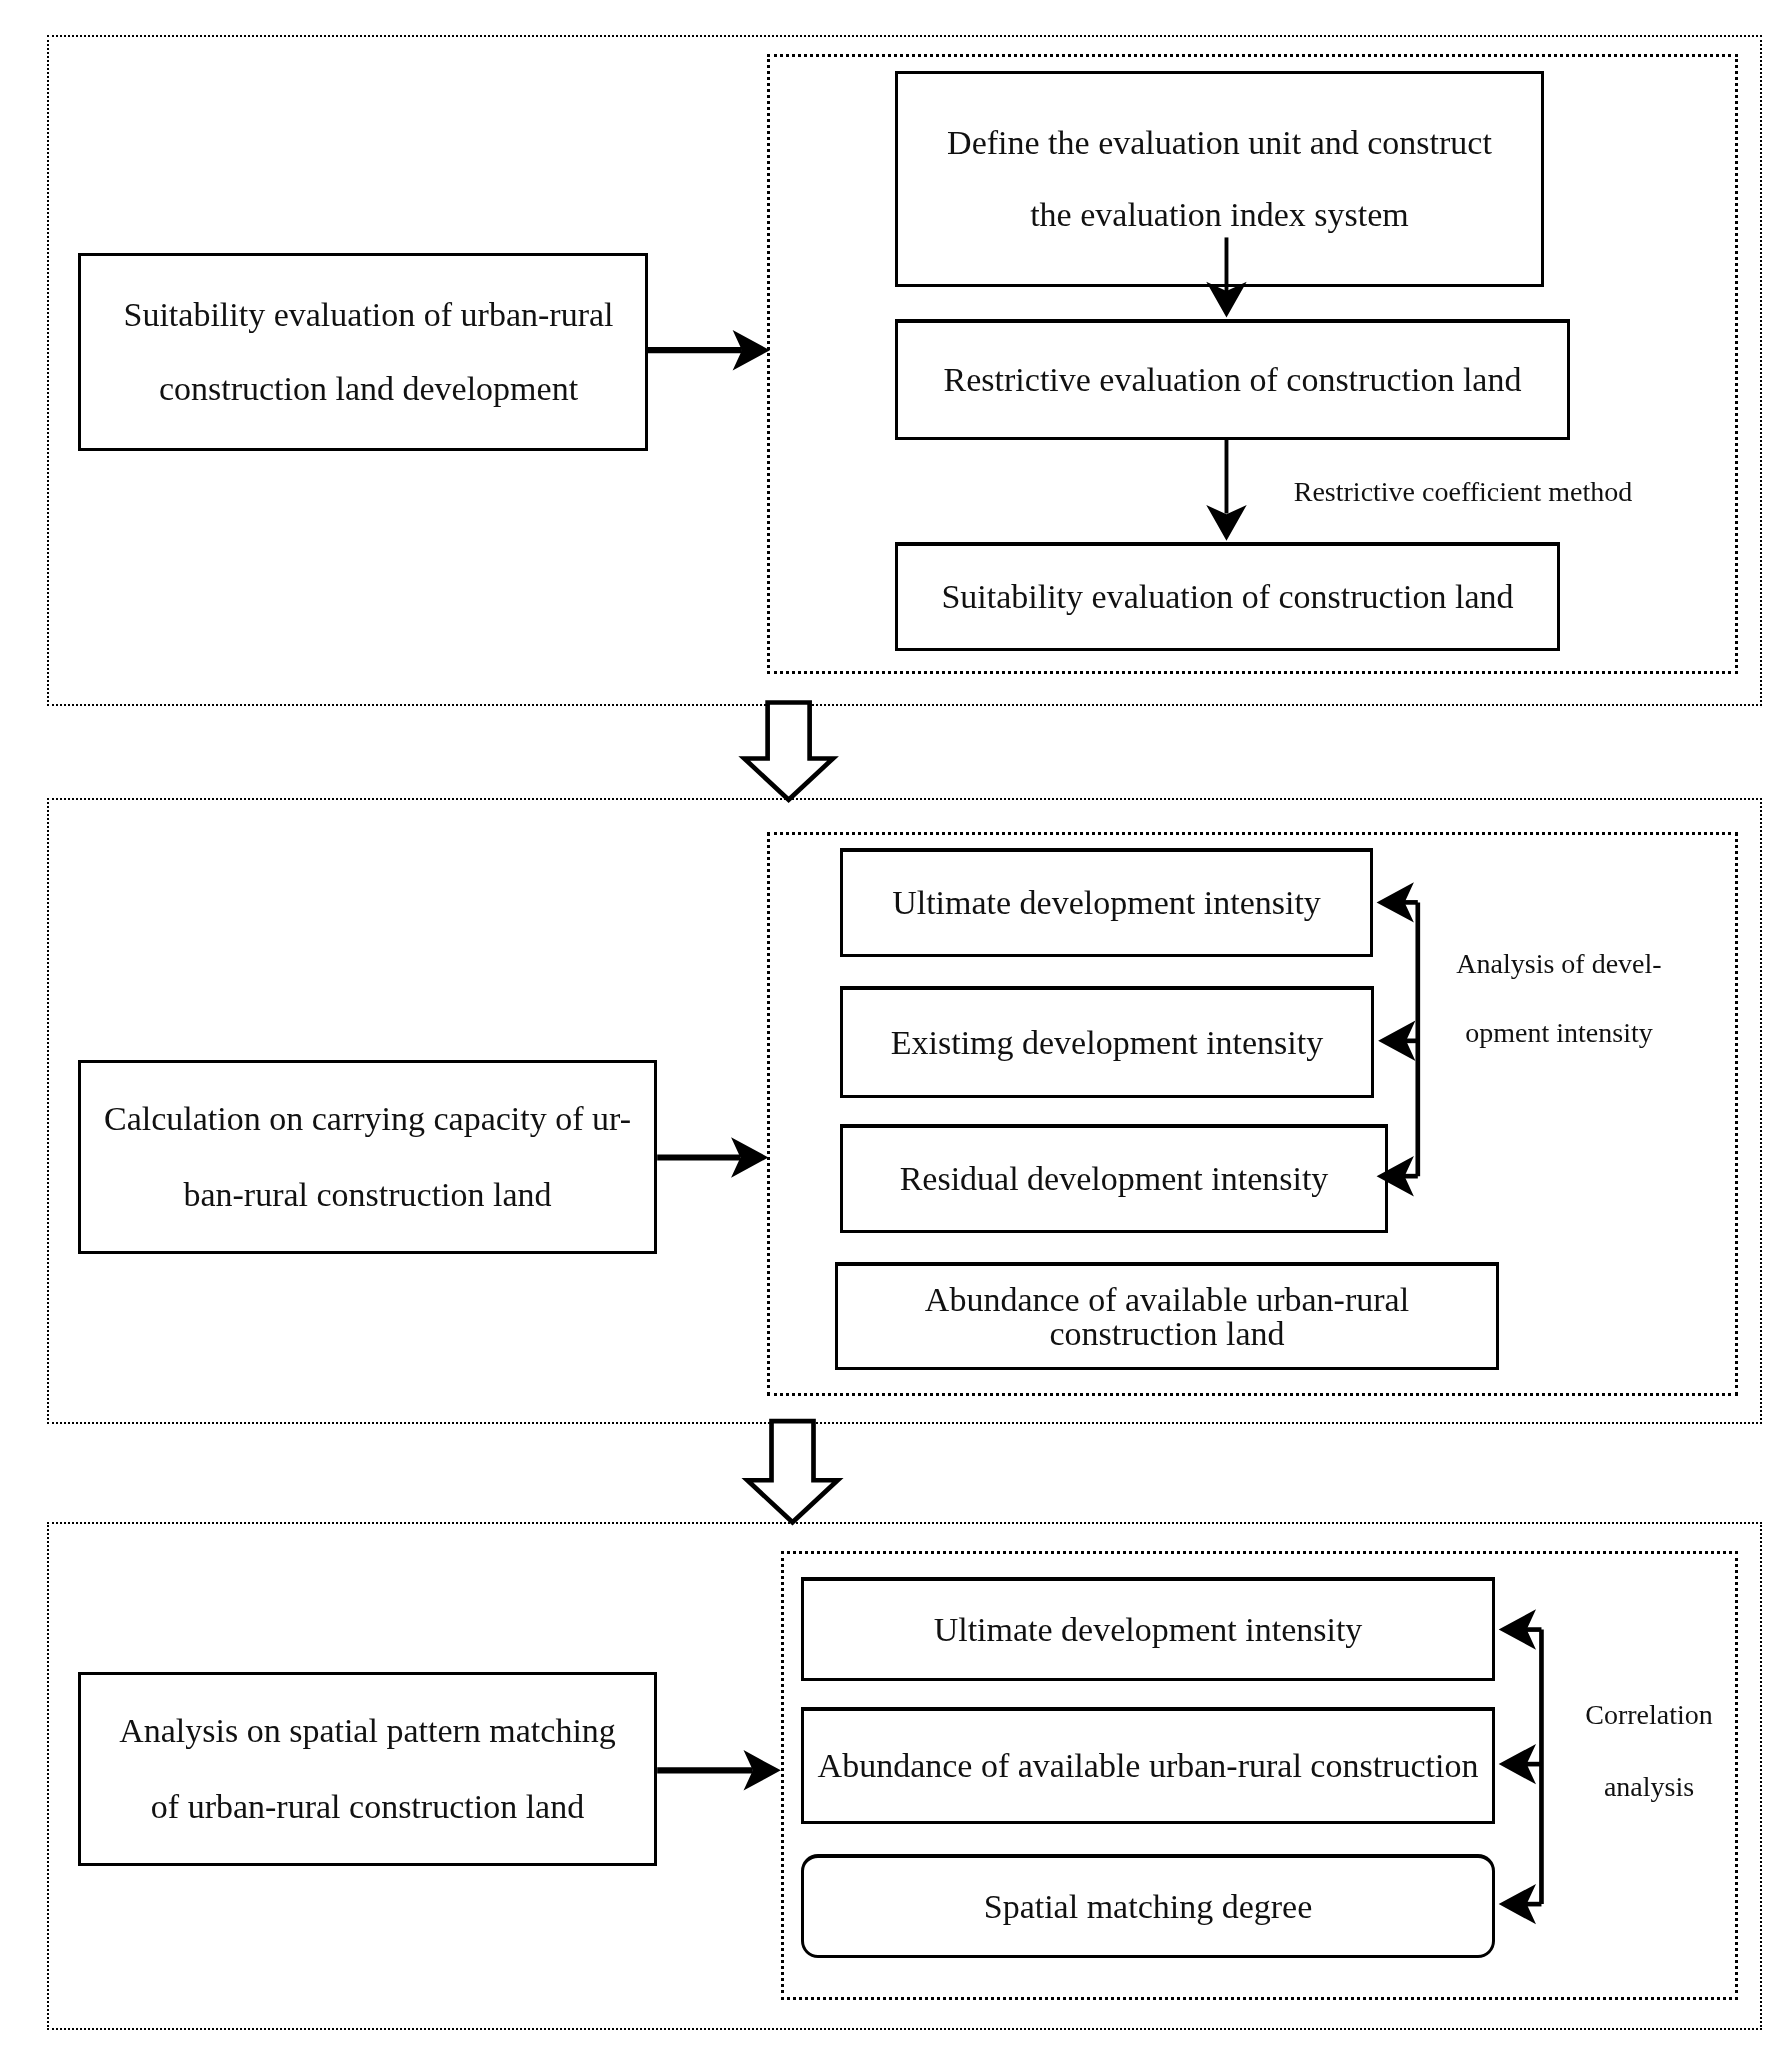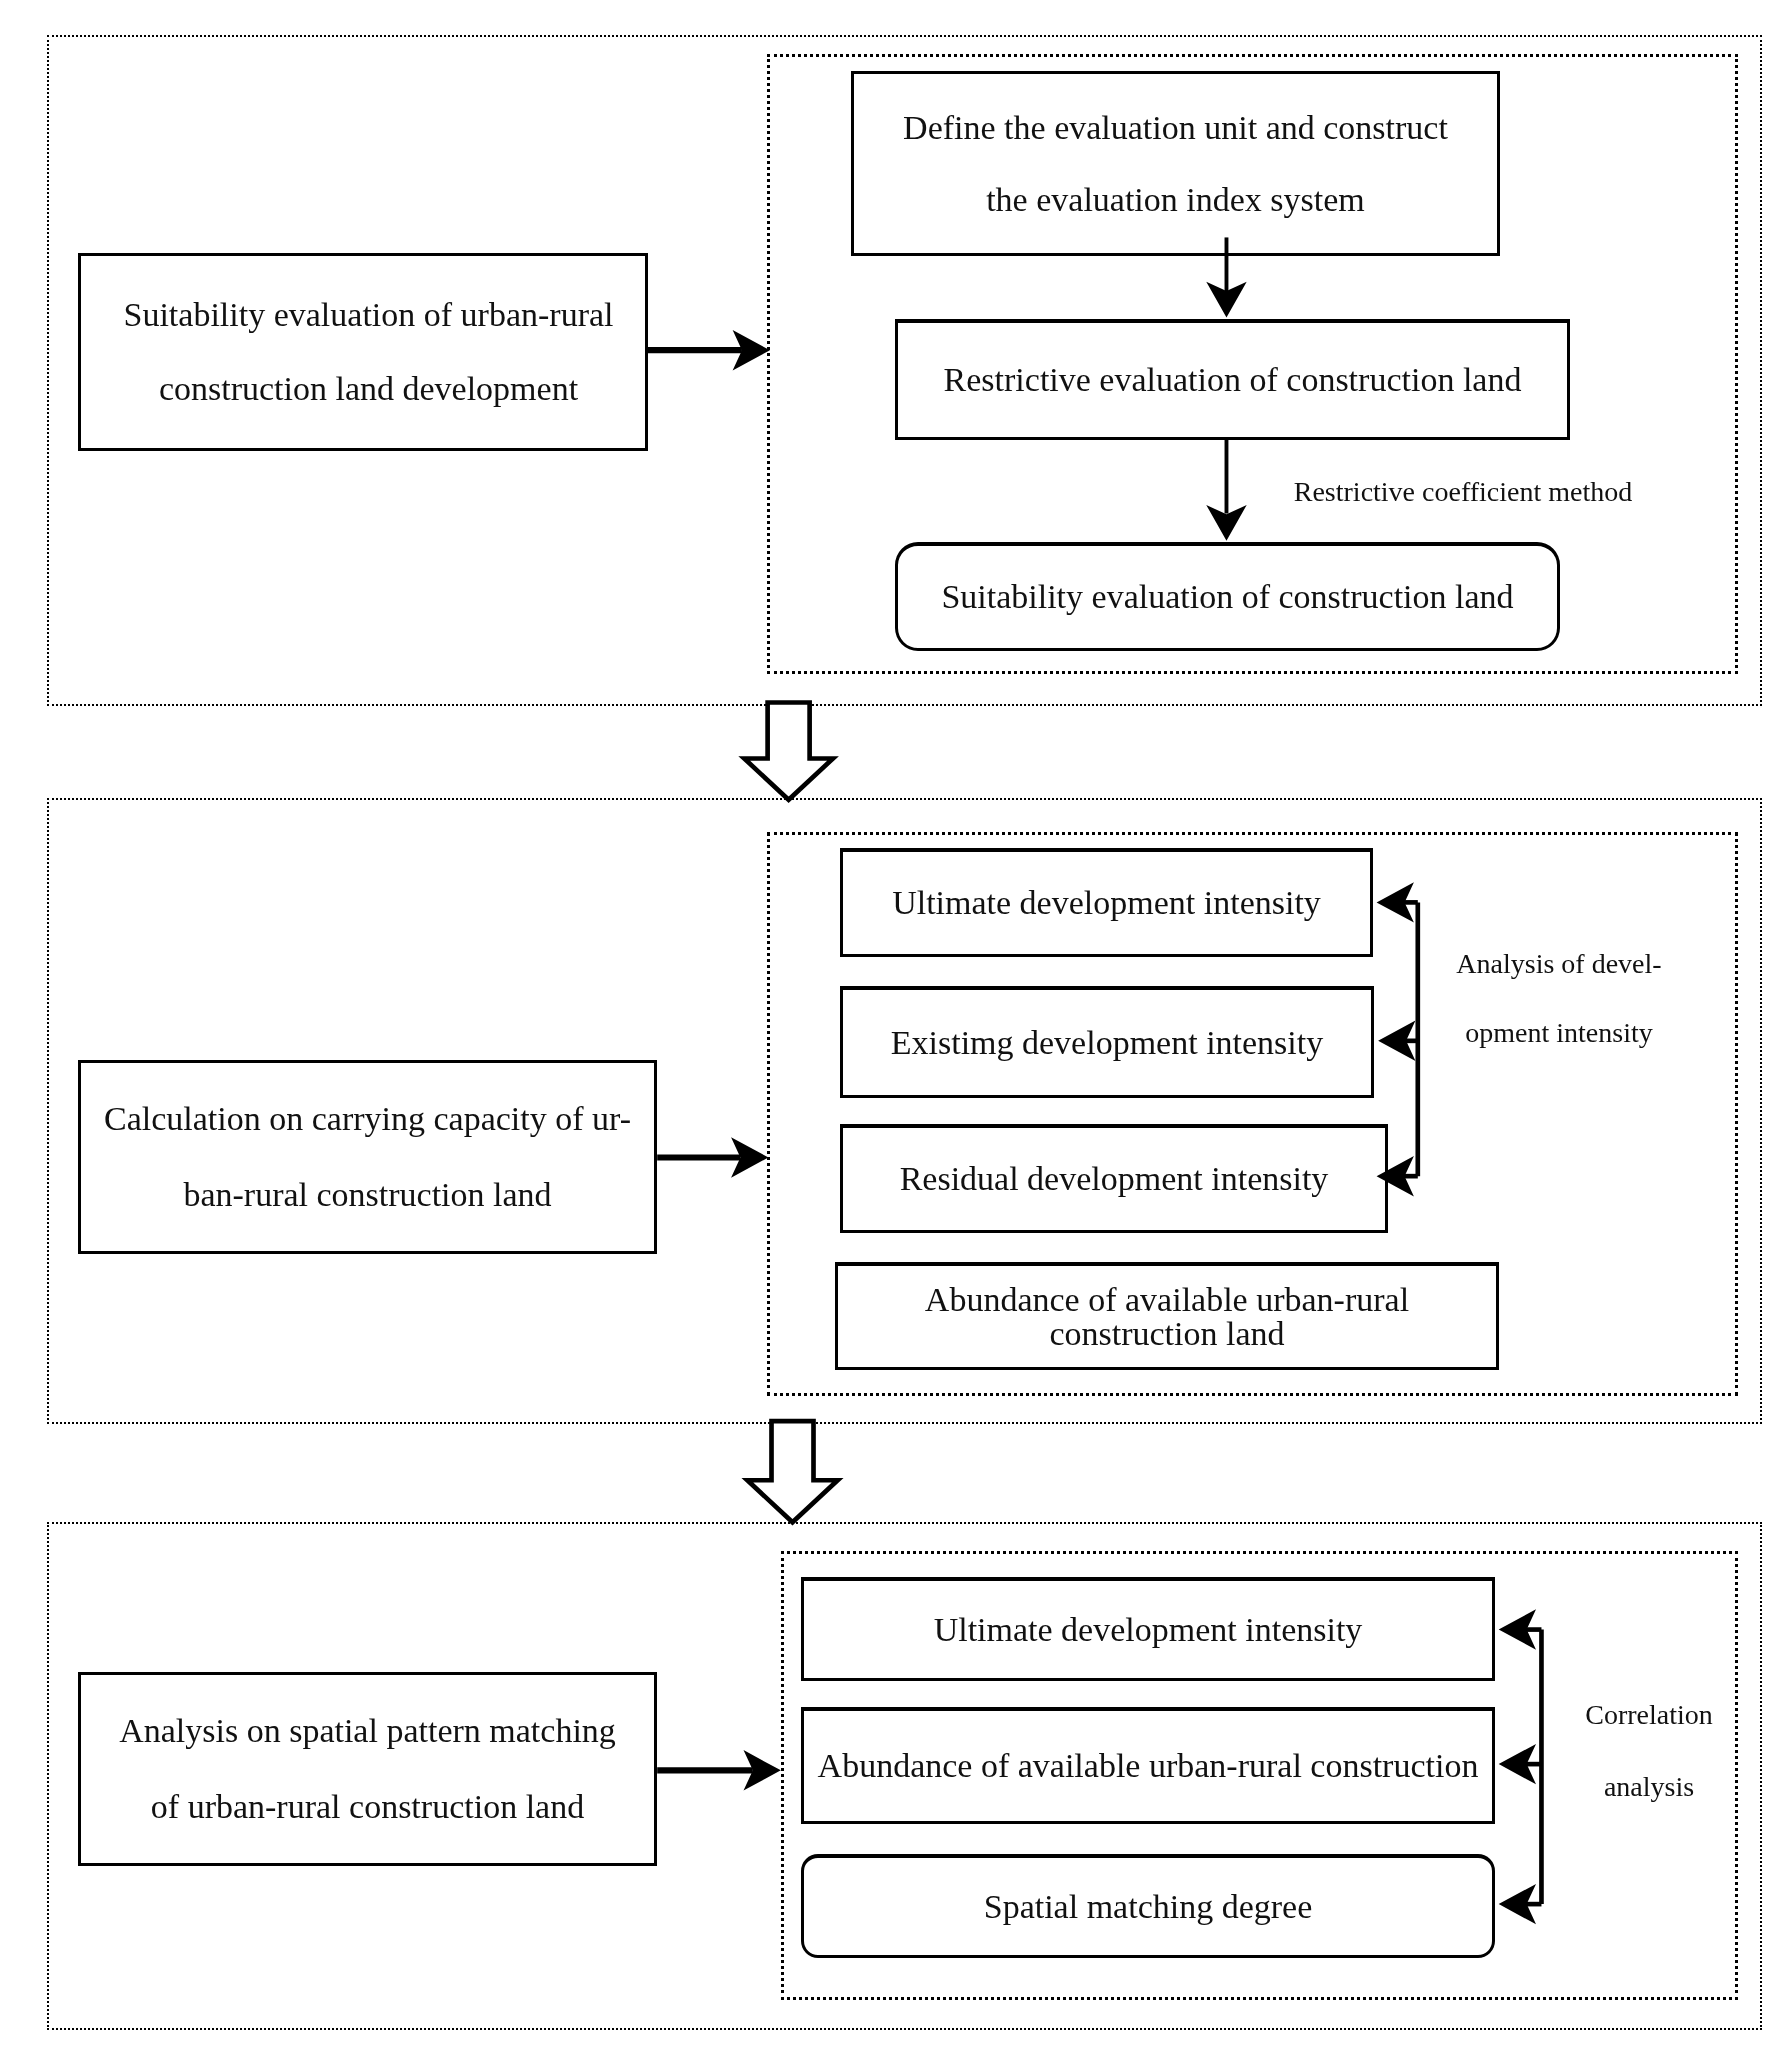--- a/index.html
+++ b/index.html
@@ -63,34 +63,34 @@
 
   <div class="outer-sec" style="left:47px;top:35px;width:1711px;height:667px;"></div>
 
   <div class="inner-sec" style="left:767px;top:54px;width:965px;height:614px;"></div>
 
   <div class="box gap51" style="left:78px;top:253px;width:570px;height:198px;padding-left:11px;">
     <div>Suitability evaluation of urban-rural</div>
     <div>construction land development</div>
   </div>
 
-  <div class="box gap49" style="left:851px;top:71px;width:649px;height:185px;">
+  <div class="box gap49" style="left:895px;top:71px;width:649px;height:216px;">
     <div>Define the evaluation unit and construct</div>
     <div>the evaluation index system</div>
   </div>
 
   <div class="box heavy-top" style="left:895px;top:319px;width:675px;height:121px;">
     <div>Restrictive evaluation of construction land</div>
   </div>
 
   <div class="flabel single" style="left:1245px;top:478px;width:436px;">
     <div>Restrictive coefficient method</div>
   </div>
 
-  <div class="box heavy-top" style="left:895px;top:542px;width:665px;height:109px;border-radius:23px;">
+  <div class="box heavy-top" style="left:895px;top:542px;width:665px;height:109px;">
     <div>Suitability evaluation of construction land</div>
   </div>
 
   <div class="outer-sec" style="left:47px;top:798px;width:1711px;height:622px;"></div>
 
   <div class="inner-sec" style="left:767px;top:832px;width:965px;height:558px;"></div>
 
   <div class="box gap54" style="left:78px;top:1060px;width:579px;height:194px;">
     <div>Calculation on carrying capacity of ur-</div>
     <div>ban-rural construction land</div>

